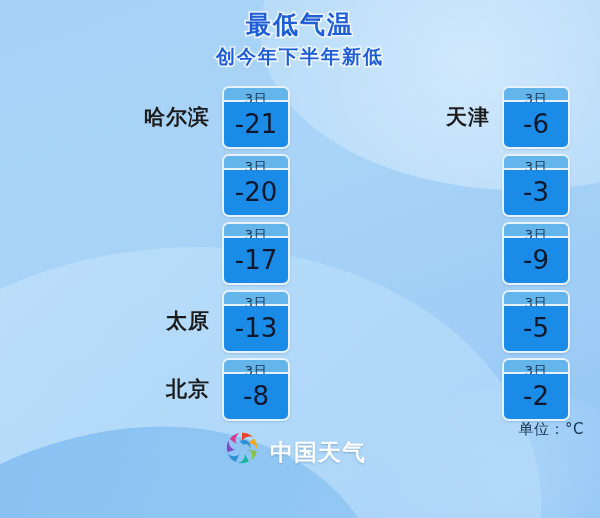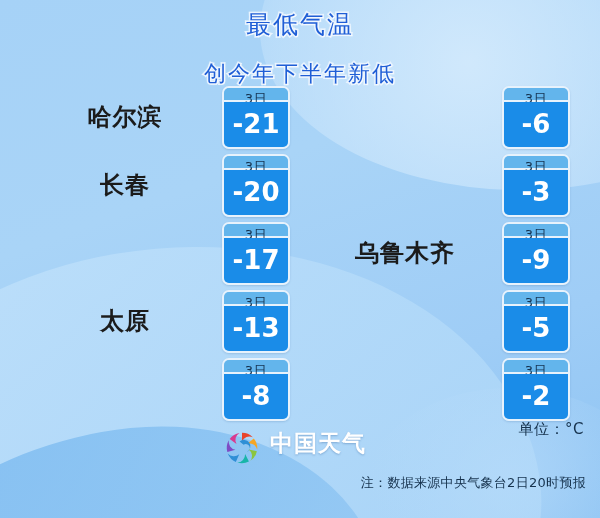--- a/index.html
+++ b/index.html
@@ -61,32 +61,32 @@
   
   .title-wrap {
     position: absolute;
     left: 0;
     top: 10px;
     width: 600px;
     text-align: center;
     z-index: 5;
   }
   .title-line {
-    font-weight: normal;
+    font-weight: bold;
     color: #1f5ed6;
     letter-spacing: 2px;
     line-height: 1.18;
     -webkit-text-stroke: 3px #eaf4fe;
     paint-order: stroke fill;
     text-shadow:
       0 0 3px #eaf4fe,
       1px 1px 0 rgba(255,255,255,0.75);
   }
   .title-1 { font-size: 25px; }
-  .title-2 { font-size: 22px; margin-top: 21px; }
+  .title-2 { font-size: 19px; margin-top: 5px; }
 
   
   .columns {
     position: absolute;
     left: 0;
     top: 83px;
     width: 600px;
     height: 340px;
     z-index: 4;
   }
@@ -99,27 +99,27 @@
   .col-right { left: 320px; }
 
   .row {
     position: relative;
     height: 68px;
     display: flex;
     align-items: center;
     justify-content: flex-end;
   }
   .city-name {
-    font-size: 24px;
+    font-size: 21px;
     font-weight: bold;
     color: #1b1b1b;
     letter-spacing: 1px;
     white-space: nowrap;
     margin-right: 12px;
-    text-align: center;
+    text-align: right;
     flex: 1 1 auto;
   }
   .card {
     flex: 0 0 auto;
     width: 68px;
     height: 63px;
     border-radius: 7px;
     border: 2px solid #e7f2fc;
     overflow: hidden;
     box-sizing: border-box;
@@ -134,36 +134,36 @@
     font-size: 13px;
     line-height: 21px;
     text-align: center;
     border-bottom: 2px solid #e7f2fc;
     box-sizing: border-box;
     letter-spacing: 0.5px;
   }
   .card-temp {
     flex: 1 1 auto;
     background: #1a8ce8;
-    color: #ffffff;
+    color: #0f172a;
     font-size: 26px;
-    font-weight: bold;
+    font-weight: normal;
     display: flex;
     align-items: center;
     justify-content: center;
     letter-spacing: 0px;
   }
 
   
   .logo-block {
     position: absolute;
     left: 222px;
     top: 428px;
     display: flex;
-    align-items: flex-start;
+    align-items: flex-end;
     z-index: 6;
   }
   .logo-mark {
     width: 40px;
     height: 40px;
     flex: 0 0 auto;
   }
   .logo-text {
     font-size: 23px;
     font-weight: bold;
@@ -211,62 +211,62 @@
 
     <div class="col col-left">
       <div class="row">
         <div class="city-name">哈尔滨</div>
         <div class="card">
           <div class="card-day">3日</div>
           <div class="card-temp">-21</div>
         </div>
       </div>
       <div class="row">
-        <div class="city-name">长春</div>
         <div class="card">
           <div class="card-day">3日</div>
           <div class="card-temp">-20</div>
         </div>
       </div>
       <div class="row">
         <div class="card">
           <div class="card-day">3日</div>
           <div class="card-temp">-17</div>
         </div>
       </div>
       <div class="row">
         <div class="city-name">太原</div>
         <div class="card">
           <div class="card-day">3日</div>
           <div class="card-temp">-13</div>
         </div>
       </div>
       <div class="row">
+        <div class="city-name">北京</div>
         <div class="card">
           <div class="card-day">3日</div>
           <div class="card-temp">-8</div>
         </div>
       </div>
     </div>
 
     <div class="col col-right">
       <div class="row">
+        <div class="city-name">天津</div>
         <div class="card">
           <div class="card-day">3日</div>
           <div class="card-temp">-6</div>
         </div>
       </div>
       <div class="row">
         <div class="card">
           <div class="card-day">3日</div>
           <div class="card-temp">-3</div>
         </div>
       </div>
       <div class="row">
-        <div class="city-name">乌鲁木齐</div>
         <div class="card">
           <div class="card-day">3日</div>
           <div class="card-temp">-9</div>
         </div>
       </div>
       <div class="row">
         <div class="card">
           <div class="card-day">3日</div>
           <div class="card-temp">-5</div>
         </div>
@@ -291,15 +291,14 @@
         <path d="M0,-38 A38,38 0 0,1 27,-27 A20,20 0 0,0 0,-17 Z" fill="#2f8fd6" transform="rotate(204)"></path>
         <path d="M0,-38 A38,38 0 0,1 27,-27 A20,20 0 0,0 0,-17 Z" fill="#7e4bc4" transform="rotate(255)"></path>
         <path d="M0,-38 A38,38 0 0,1 27,-27 A20,20 0 0,0 0,-17 Z" fill="#d93a8f" transform="rotate(306)"></path>
         <path d="M -6,-16 A16,16 0 1,1 12,10 A10,10 0 1,0 4,-8 Z" fill="#2f8fd6"></path>
       </g>
     </svg>
     <div class="logo-text">中国天气</div>
   </div>
 
   <div class="unit-label">单位：°C</div>
-  <div class="note-label">注：数据来源中央气象台2日20时预报</div>
 
 </div>
 
 </body></html>

